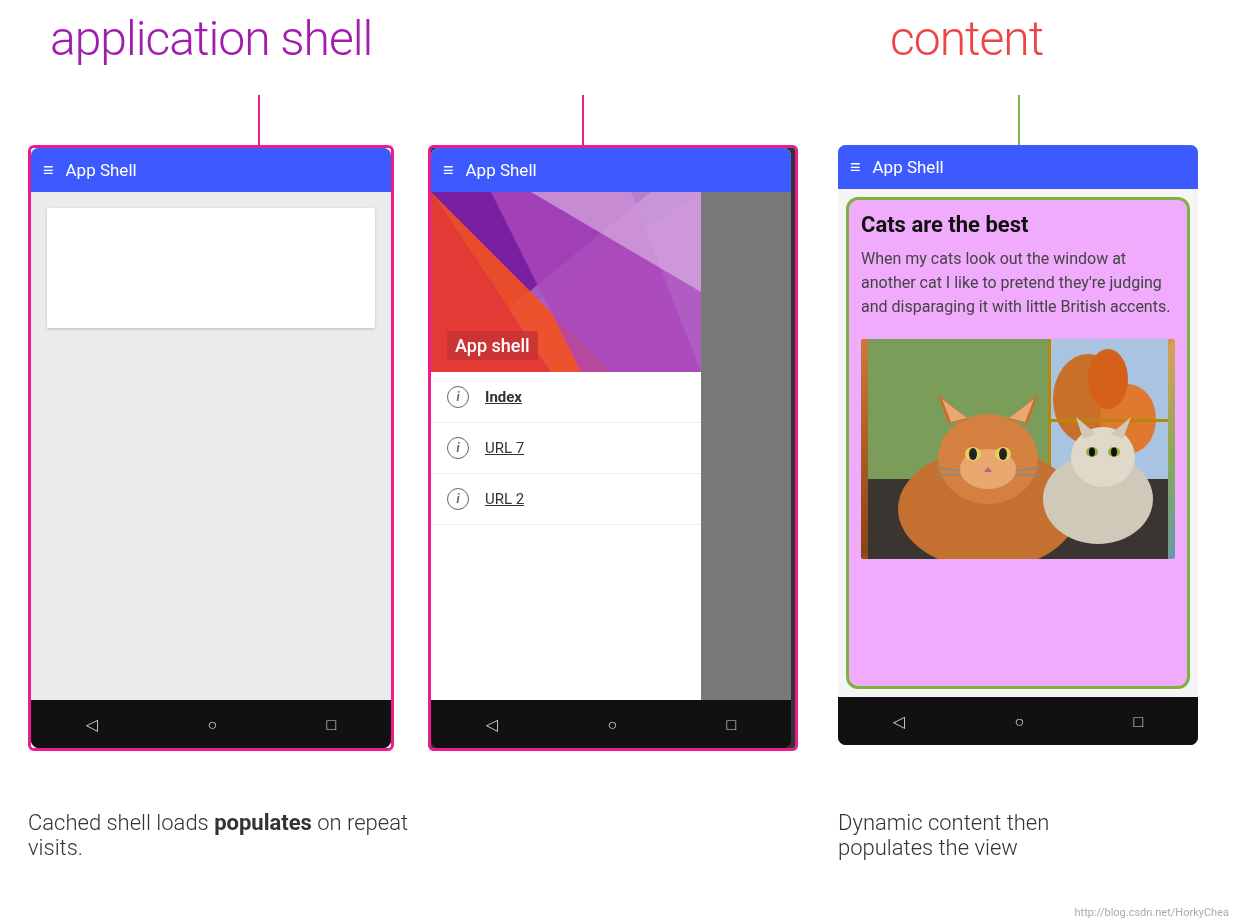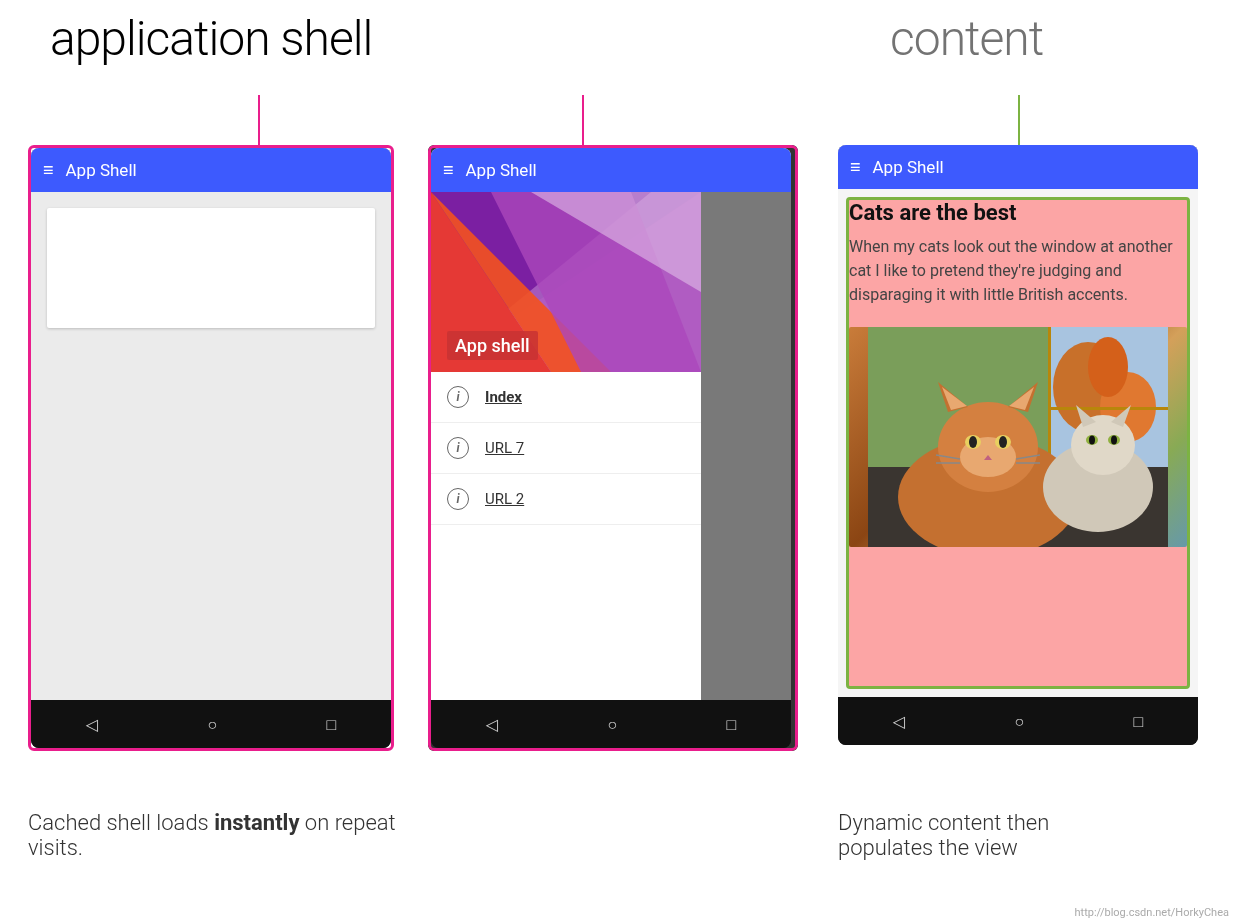--- a/index.html
+++ b/index.html
@@ -31,31 +31,31 @@
       padding-bottom: 0;
       position: relative;
       height: 145px;
     }
 
     .label-app-shell {
       position: absolute;
       left: 50px;
       top: 10px;
       font-size: 48px;
-      color: #000000;
+      color: #a21caf;
       font-weight: 300;
       letter-spacing: -1px;
     }
 
     .label-content {
       position: absolute;
       left: 890px;
       top: 10px;
       font-size: 48px;
-      color: #737373;
+      color: #ef4444;
       font-weight: 300;
       letter-spacing: -1px;
     }
 
     
     .phones-row {
       display: flex;
       width: 100%;
       gap: 0;
       position: absolute;
@@ -240,23 +240,24 @@
       top: 0;
     }
 
     .phone3 {
       width: 360px;
       height: 600px;
     }
 
     .content-card-border {
       border: 3px solid #7cb342;
-      border-radius: 4px;
+      border-radius: 12px;
       margin: 8px;
-      background: #fca5a5;
+      background: #f0abfc;
+      padding: 12px;
       flex: 1;
     }
 
     .content-card-title {
       font-size: 22px;
       font-weight: 700;
       color: #111;
       margin-bottom: 10px;
     }
 
@@ -494,21 +495,21 @@
           <span class="nav-btn">○</span>
           <span class="nav-btn">□</span>
         </div>
       </div>
     </div>
 
   </div>
 
   <div class="captions-row">
     <div class="caption-left">
-      Cached shell loads <strong>instantly</strong> on repeat visits.
+      Cached shell loads <strong>populates</strong> on repeat visits.
     </div>
     <div class="caption-right">
       <span>Dynamic content then</span><br>
       <span>populates the view</span>
     </div>
   </div>
 
   <div class="watermark">http://blog.csdn.net/HorkyChea</div>
 
 </div>

